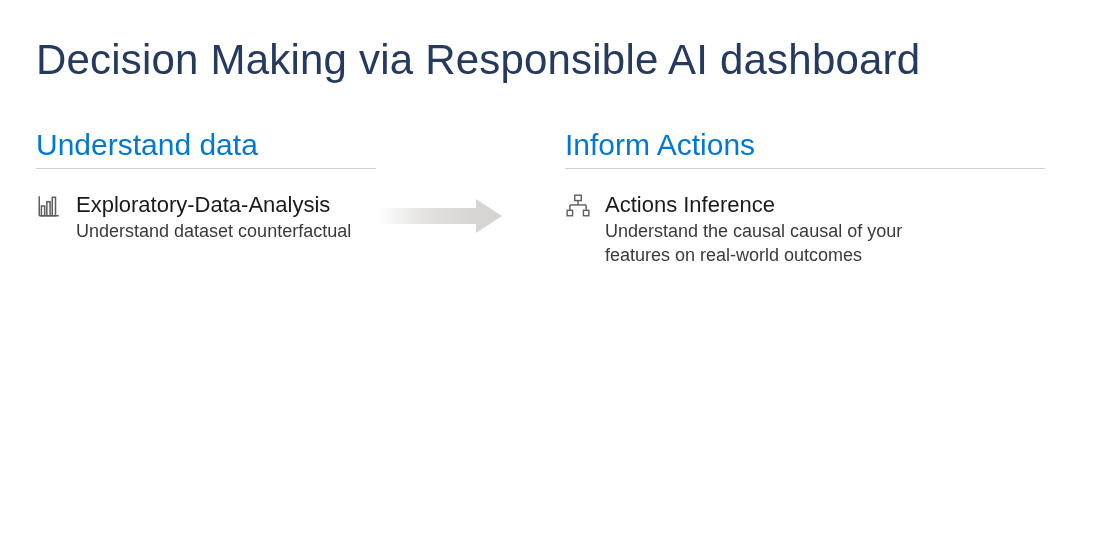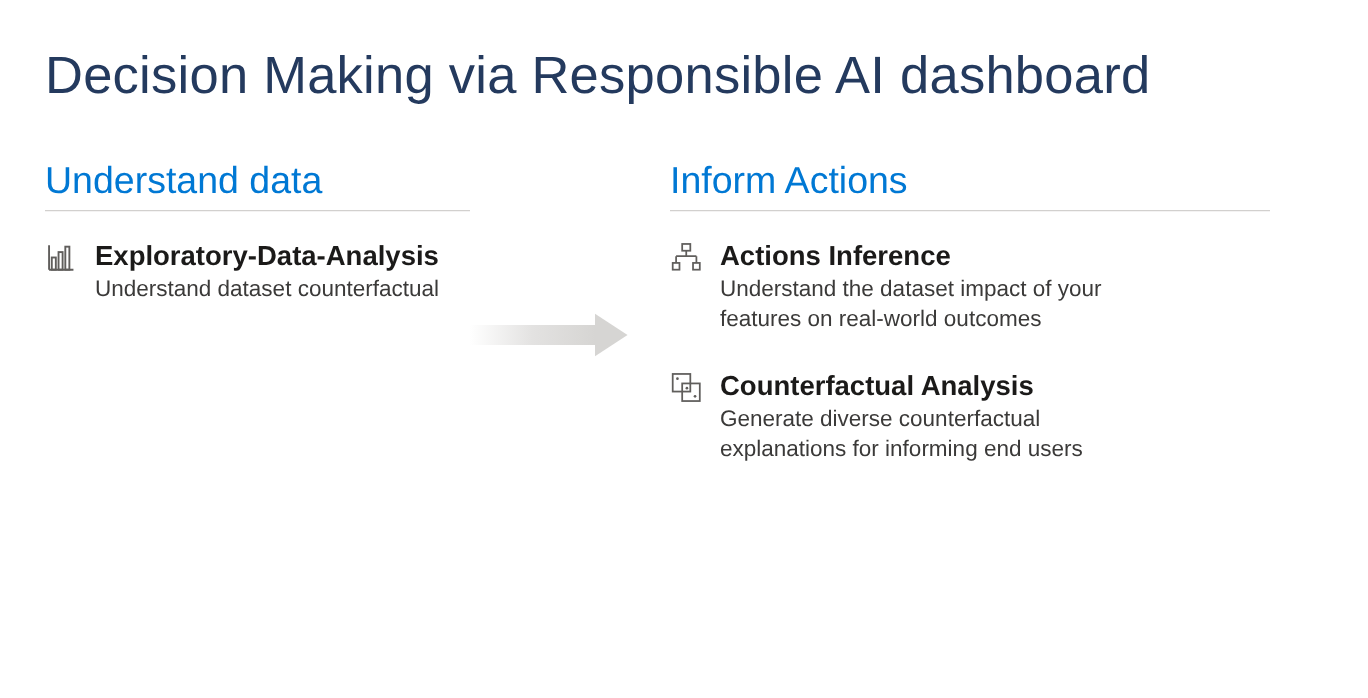--- a/index.html
+++ b/index.html
@@ -27,21 +27,21 @@
     display: flex;
     gap: 0;
     position: relative;
   }
   .col {
     display: flex;
     flex-direction: column;
   }
   .col-left  { width: 340px; }
   .col-mid   { width: 160px; display:flex; align-items:flex-start; justify-content:center; padding-top:8px;}
-  .col-right { width: 480px; }
+  .col-right { width: 480px; margin-left: 29px; }
   .section-heading {
     font-size: 30px;
     font-weight: 300;
     color: #0078d4;
     margin: 0 0 6px 0;
   }
   .rule {
     height: 1px;
     background: #d2d0ce;
     margin: 0 0 22px 0;
@@ -61,21 +61,21 @@
     height: 26px;
     color: #605e5c;
     margin-top: 2px;
   }
   .item .text {
     display: flex;
     flex-direction: column;
   }
   .item-title {
     font-size: 22px;
-    font-weight: 700;
+    font-weight: 400;
     color: #1b1a19;
     line-height: 1.25;
   }
   .item-desc {
     font-size: 18px;
     font-weight: 300;
     color: #3b3a39;
     line-height: 1.35;
     max-width: 340px;
   }
@@ -153,35 +153,20 @@
             <rect x="2" y="16" width="5" height="5"></rect>
             <rect x="17" y="16" width="5" height="5"></rect>
             <line x1="12" y1="7" x2="12" y2="11"></line>
             <line x1="4.5" y1="16" x2="4.5" y2="11"></line>
             <line x1="19.5" y1="16" x2="19.5" y2="11"></line>
             <line x1="4.5" y1="11" x2="19.5" y2="11"></line>
           </svg>
         </span>
         <div class="text">
           <span class="item-title">Actions Inference</span>
-          <span class="item-desc">Understand the dataset impact of your features on real-world outcomes</span>
+          <span class="item-desc">Understand the causal causal of your features on real-world outcomes</span>
         </div>
       </div>
 
-      <div class="item">
-        <span class="icon">
-          <svg viewBox="0 0 24 24" width="26" height="26" fill="none" stroke="currentColor" stroke-width="1.3">
-            <rect x="2" y="2" width="13" height="13"></rect>
-            <rect x="9" y="9" width="13" height="13"></rect>
-            <circle cx="5.5" cy="5.5" r="1" fill="currentColor" stroke="none"></circle>
-            <circle cx="12.5" cy="12.5" r="1" fill="currentColor" stroke="none"></circle>
-            <circle cx="18.5" cy="18.5" r="1" fill="currentColor" stroke="none"></circle>
-          </svg>
-        </span>
-        <div class="text">
-          <span class="item-title">Counterfactual Analysis</span>
-          <span class="item-desc">Generate diverse counterfactual explanations for informing end users</span>
-        </div>
-      </div>
     </div>
 
   </div>
 </div>
 
 </body></html>

